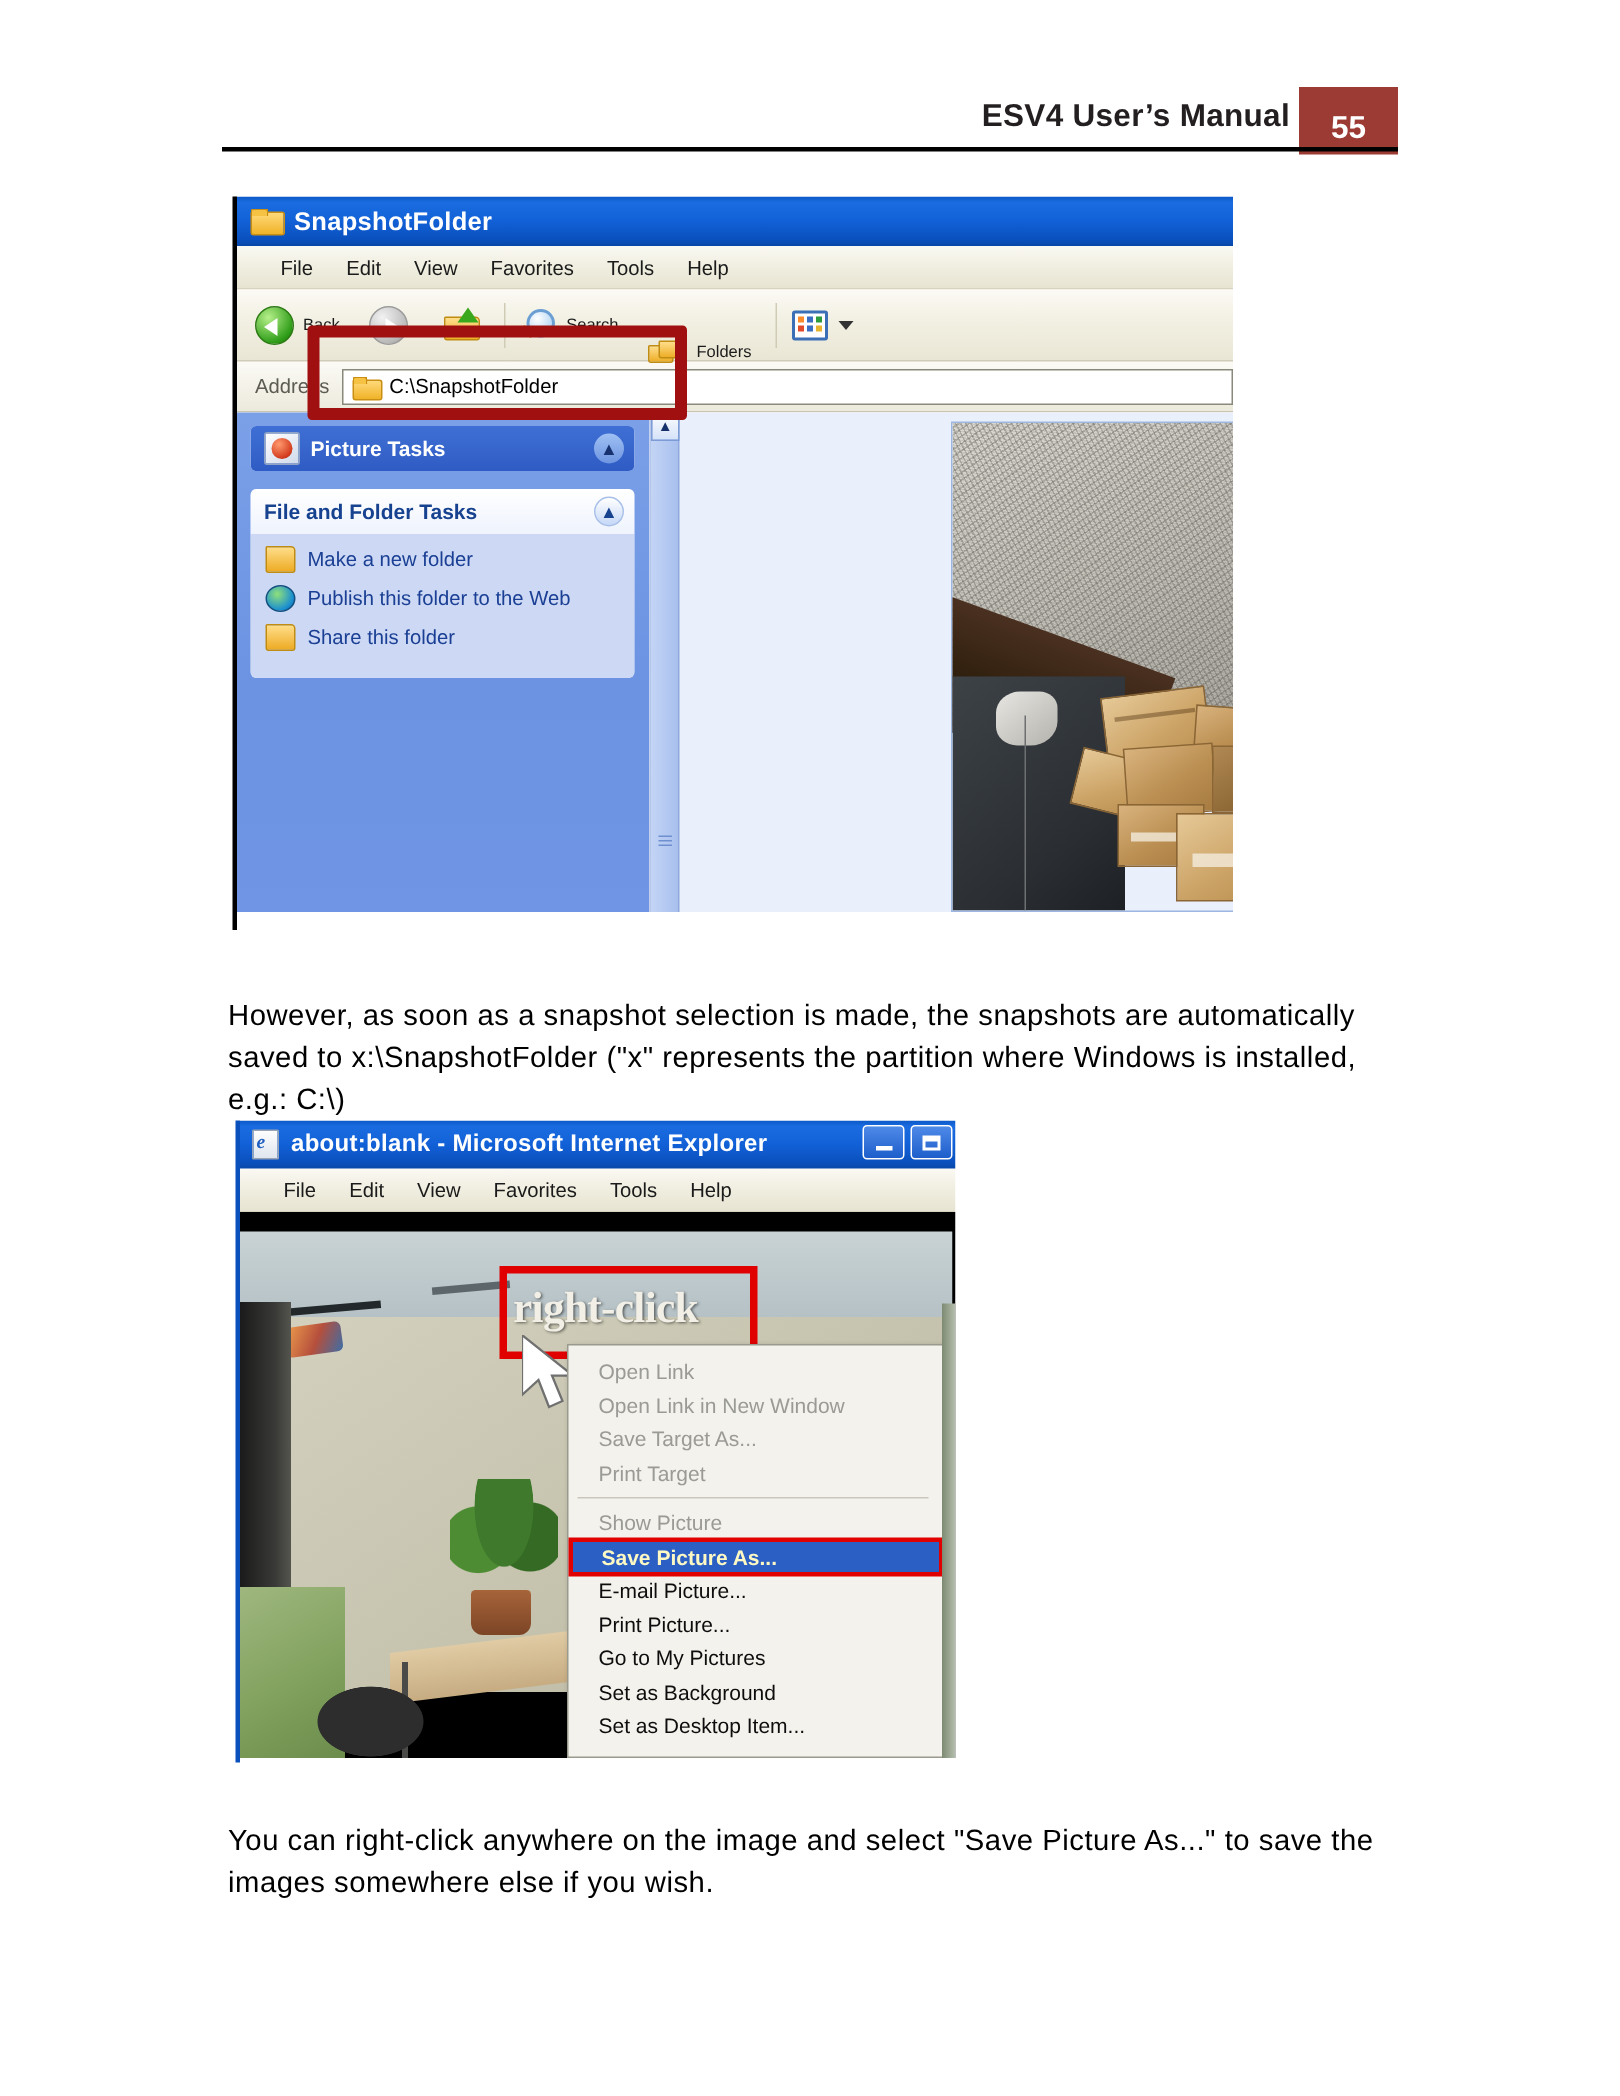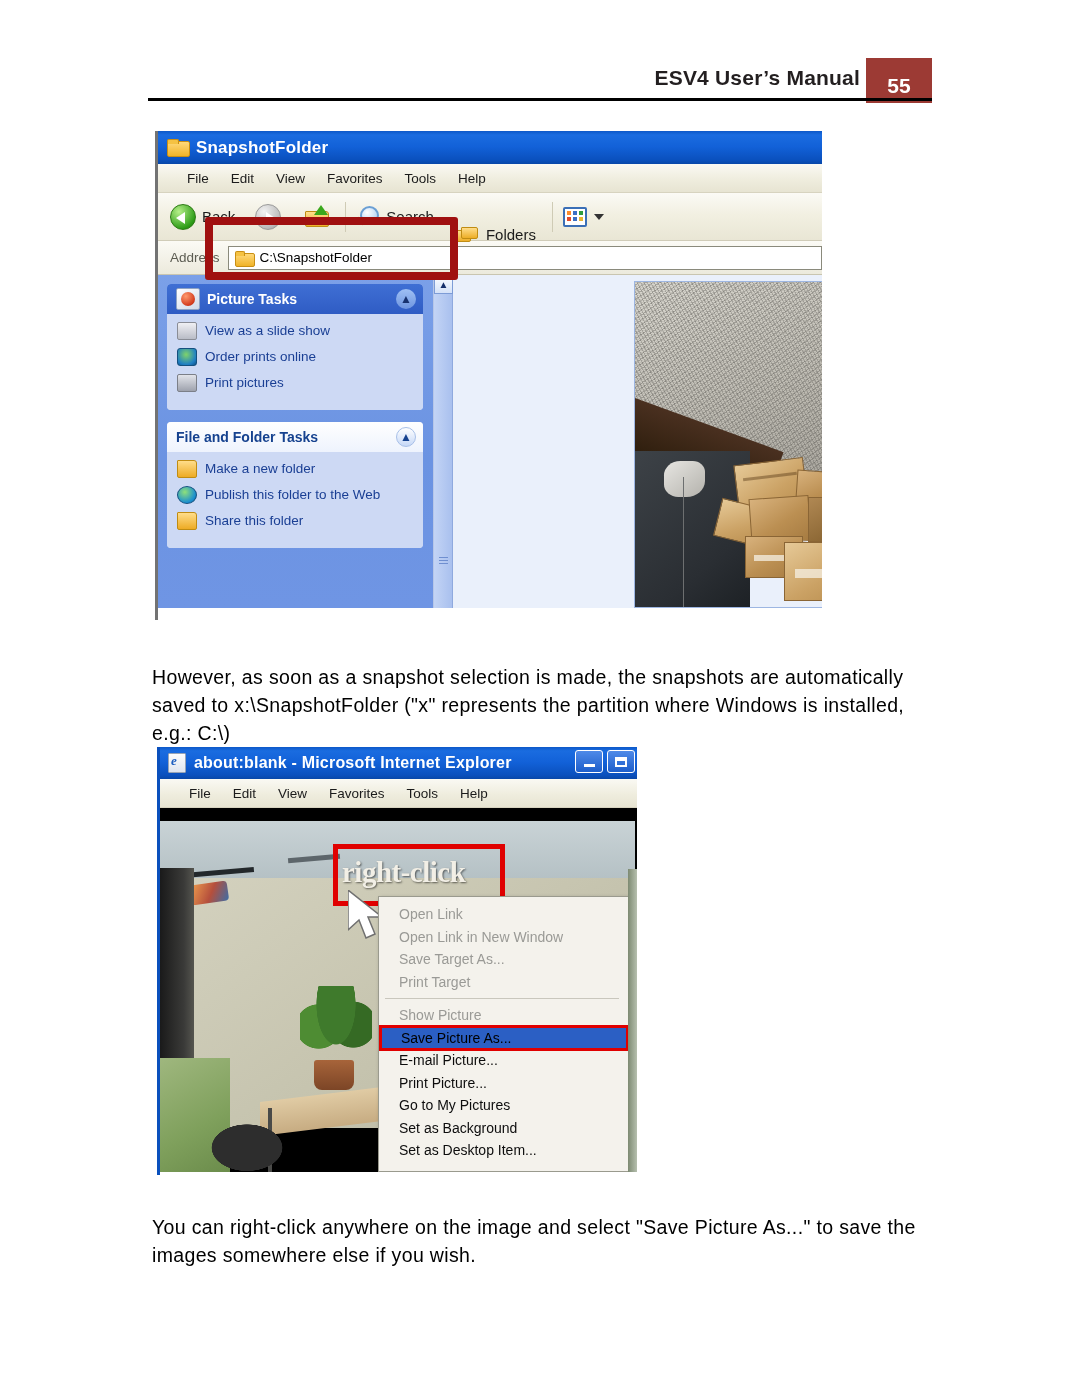--- a/index.html
+++ b/index.html
@@ -59,34 +59,34 @@
   .folder-ico:after{
     content:""; position:absolute; left:0; top:0px; width:8px; height:4px;
     background:#f5c243; border:1px solid #c98f14; border-bottom:none;
     border-radius:2px 2px 0 0;
   }
 
   
   #win1{
     position:absolute; left:155px; top:131px; width:667px; height:489px;
     background:#ffffff; overflow:hidden;
-    border-left:3px solid #737373;
+    border-left:3px solid #000000;
   }
   #win1-titlebar{ height:33px; padding-left:9px; }
   #win1-titlebar .folder-ico{ width:21px; height:17px; margin-right:8px; }
   #win1-titlebar .folder-ico:before{ height:14px; width:21px; }
   #win1-titlebar .folder-ico:after{ width:10px; }
   #win1-menubar{ height:29px; padding-left:18px; }
   #win1-toolbar{
     height:48px;
     background:linear-gradient(to bottom,#fbfaf5 0%,#f2f0e2 45%,#e9e6d5 100%);
     display:flex; align-items:center; border-bottom:1px solid #d0ccb8;
     padding-left:12px; position:relative;
   }
-  .tb-item{ display:flex; align-items:center; font-size:15px; color:#1b1b1b; margin-right:6px; }
+  .tb-item{ display:flex; align-items:center; font-size:11px; color:#1b1b1b; margin-right:6px; }
   .tb-item .lbl{ margin-left:6px; }
   .tb-sep{ width:1px; height:30px; background:#cfcbb5; margin:0 10px; }
   .circ{ width:26px; height:26px; border-radius:50%; position:relative; }
   .circ.green{ background:radial-gradient(circle at 33% 28%,#b6f08a,#2d9c17 72%,#1a6d0c); border:1px solid #2c7a14;}
   .circ.grey { background:radial-gradient(circle at 33% 28%,#f2f2f2,#b9b9b9 72%,#8d8d8d); border:1px solid #9a9a9a;}
   .circ:after{
     content:""; position:absolute; left:7px; top:7px;
     border-top:6px solid transparent; border-bottom:6px solid transparent;
   }
   .circ.green:after{ border-right:9px solid #ffffff; left:5px;}
@@ -352,22 +352,22 @@
     background:#f4f2ec; border:1px solid #9a9a8e;
     box-shadow:2px 2px 4px rgba(0,0,0,.35);
     padding-top:6px;
   }
   .ctx-item{
     height:22.5px; line-height:22.5px; padding-left:20px;
     font-size:14px; color:#0d0d0d; white-space:nowrap;
   }
   .ctx-item.dim{ color:#9a9a96; }
   .ctx-item.sel{
-    background:#2b5fc4; color:#000000; margin:0 2px;
-    outline:3px solid #e00000; outline-offset:-1px;
+    background:#2b5fc4; color:#fef9c3; margin:0 2px;
+    outline:3px solid #e00000; outline-offset:-1px;font-weight:bold;
   }
   .ctx-sep{ height:1px; background:#c9c7bd; margin:5px 10px 5px 6px; }
   #win2-rightedge{
     position:absolute; right:0; top:61px; width:9px; height:367px;
     background:linear-gradient(to right,#7d8a72,#b6bfae);
   }
 </style>
 </head>
 <body>
 
@@ -444,34 +444,20 @@
     <div id="win1-sidebar">
 
       <div class="panel">
         <div class="panel-head blue">
           <span class="hicon" style="background:linear-gradient(145deg,#ffffff,#cfd9ea);border:1px solid #8fa3c4;border-radius:2px;">
             <span style="position:absolute;left:4px;top:3px;width:14px;height:14px;border-radius:50%;
                          background:radial-gradient(circle at 35% 30%,#ff9a6e,#d33b1e 70%,#8d1f0c);"></span>
           </span>
           <span>Picture Tasks</span>
           <span class="chev">▲</span>
-        </div>
-        <div class="panel-body">
-          <div class="task">
-            <span class="tico" style="background:linear-gradient(to bottom,#f0f0f4,#b9bcc6);border:1px solid #8a8d96;border-radius:2px;"></span>
-            <span class="tlbl">View as a slide show</span>
-          </div>
-          <div class="task">
-            <span class="tico" style="background:radial-gradient(circle at 45% 35%,#7fd36a,#1f7fc4 70%,#0f4f82);border:1px solid #14507f;border-radius:3px;"></span>
-            <span class="tlbl">Order prints online</span>
-          </div>
-          <div class="task">
-            <span class="tico" style="background:linear-gradient(to bottom,#e2e4ea,#9ea2ad);border:1px solid #7b7f88;border-radius:2px;"></span>
-            <span class="tlbl">Print pictures</span>
-          </div>
         </div>
       </div>
 
       <div class="panel">
         <div class="panel-head white">
           <span>File and Folder Tasks</span>
           <span class="chev">▲</span>
         </div>
         <div class="panel-body">
           <div class="task">

